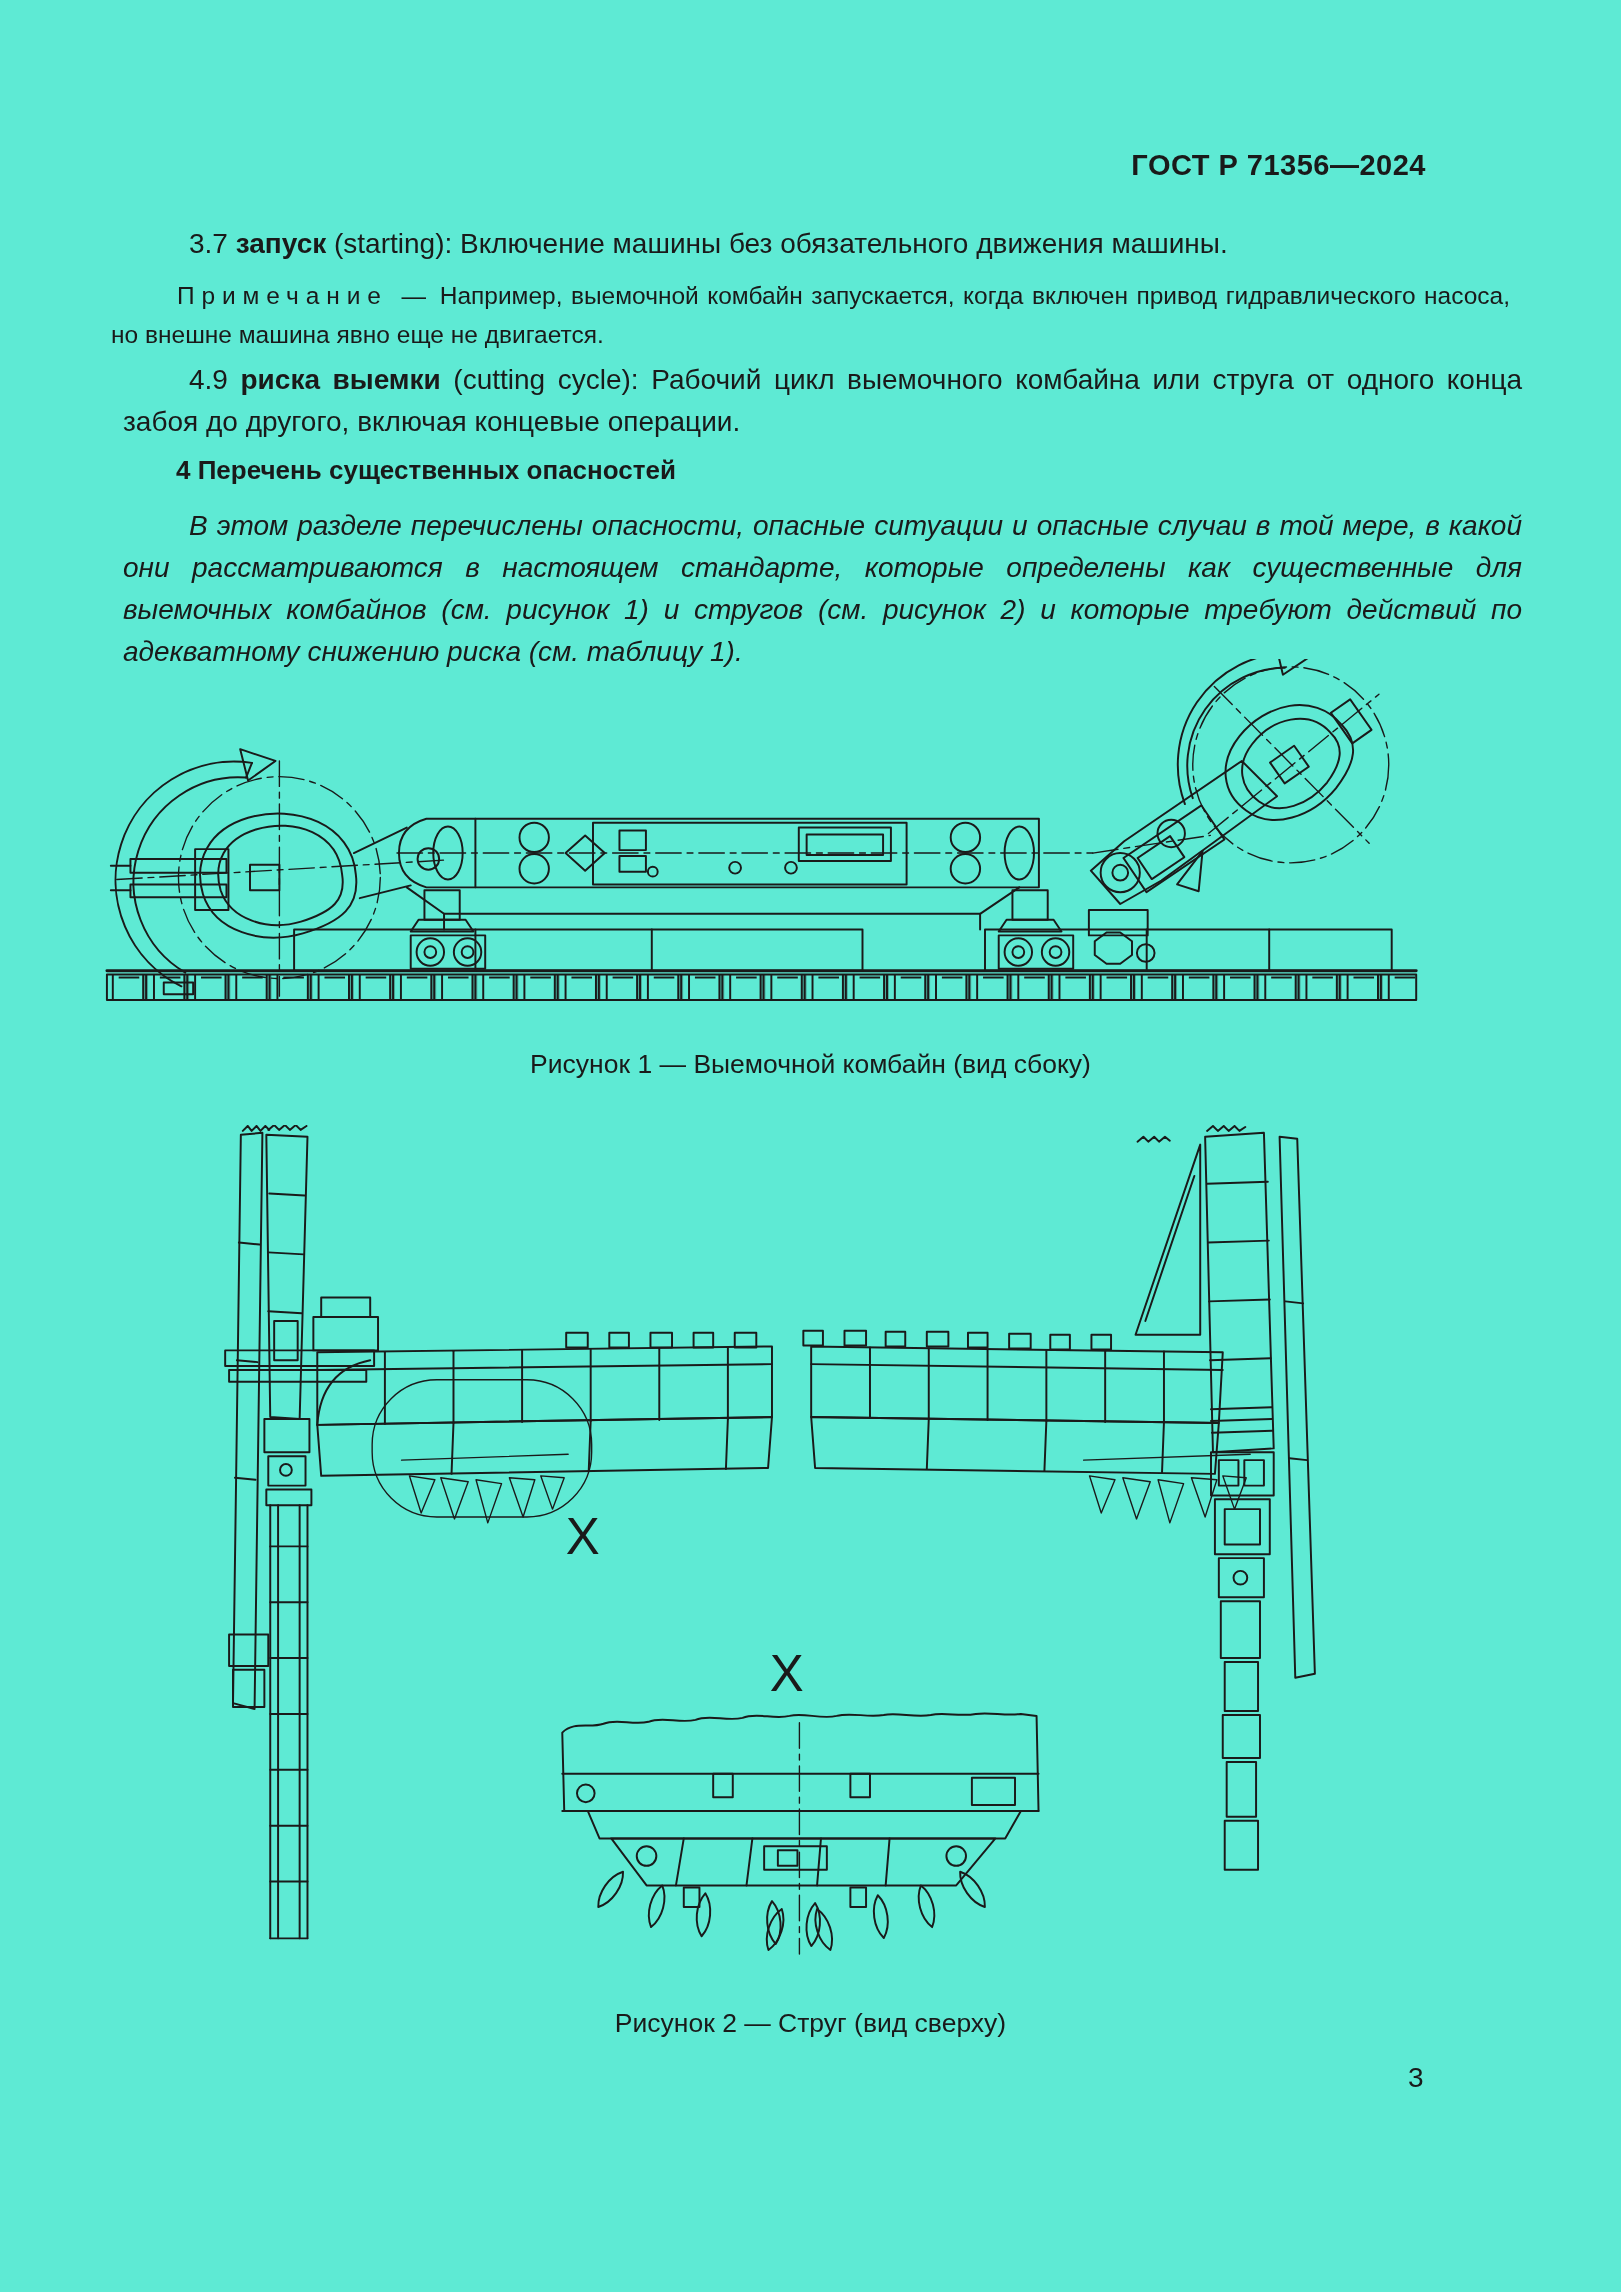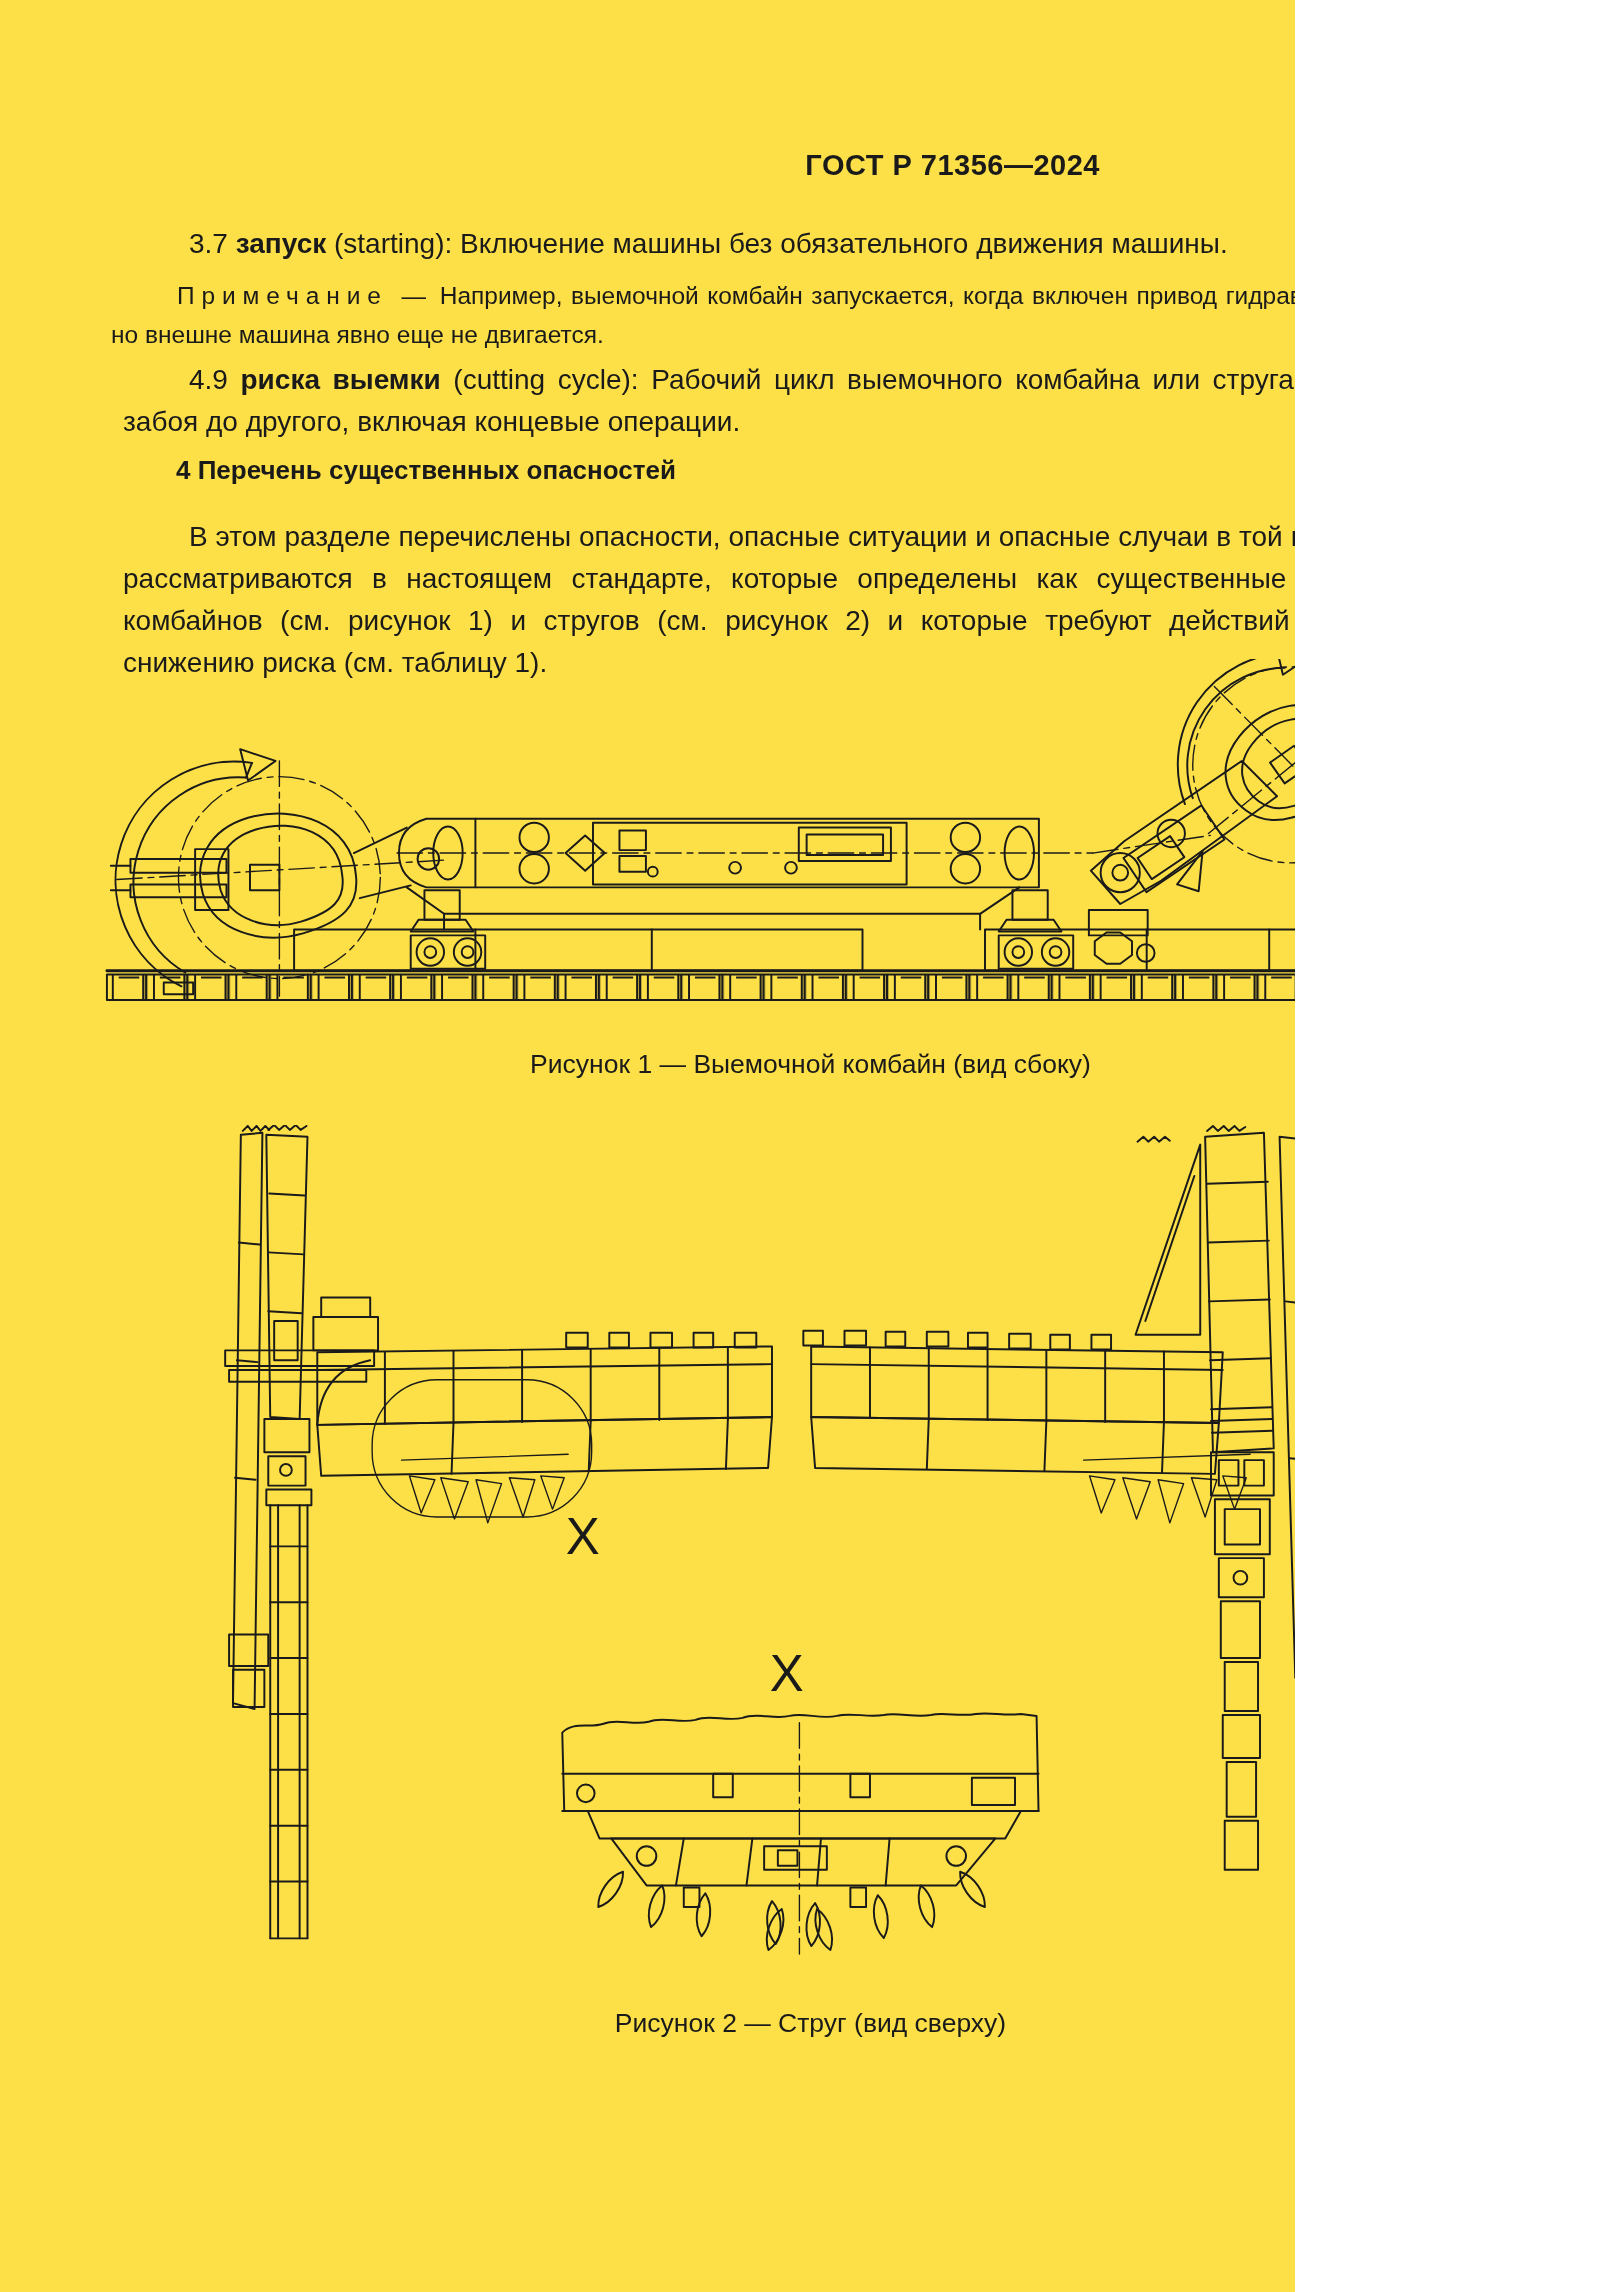--- a/index.html
+++ b/index.html
@@ -1,22 +1,22 @@
 <!DOCTYPE html>
 <html lang="ru"><head>
 <meta charset="utf-8">
 <style>
   * { margin: 0; padding: 0; box-sizing: border-box; }
   html, body { background: #ffffff; }
   body { font-family: "Liberation Sans", "DejaVu Sans", sans-serif; color: #1a1a1a; }
   .page {
     position: relative;
-    width: 1295px;
+    width: 1621px;
     height: 2293px;
-    background: #fde047;
+    background: #5eead4;
     overflow: hidden;
   }
   .abs { position: absolute; }
   .doc-header {
     top: 149px; right: 195px;
     font-size: 29px; font-weight: bold; letter-spacing: 0.5px;
   }
   .content { left: 111px; width: 1399px; }
   .para {
     font-size: 28px; line-height: 42px; text-align: justify;
@@ -52,21 +52,21 @@
   <div class="abs doc-header">ГОСТ Р 71356—2024</div>
 
   <p class="abs content para indent" style="top:223px;"><span>3.7</span> <span class="bold">запуск</span><span> (starting): Включение машины без обязательного движения машины.</span></p>
 
   <p class="abs content note" style="top:276px;"><span class="note-label">Примечание</span><span class="note-dash">—</span><span>Например, выемочной комбайн запускается, когда включен привод гидравлического насоса, но внешне машина явно еще не двигается.</span></p>
 
   <p class="abs content para indent" style="top:359px;"><span>4.9</span> <span class="bold">риска выемки</span><span> (cutting cycle): Рабочий цикл выемочного комбайна или струга от одного конца забоя до другого, включая концевые операции.</span></p>
 
   <h2 class="abs heading" style="top:451px; left:176px;">4 Перечень существенных опасностей</h2>
 
-  <p class="abs content para indent" style="top:516px;">В этом разделе перечислены опасности, опасные ситуации и опасные случаи в той мере, в какой они рассматриваются в настоящем стандарте, которые определены как существенные для выемочных комбайнов (см. рисунок 1) и стругов (см. рисунок 2) и которые требуют действий по адекватному снижению риска (см. таблицу 1).</p>
+  <p class="abs content para indent" style="top:505px;font-style:italic;">В этом разделе перечислены опасности, опасные ситуации и опасные случаи в той мере, в какой они рассматриваются в настоящем стандарте, которые определены как существенные для выемочных комбайнов (см. рисунок 1) и стругов (см. рисунок 2) и которые требуют действий по адекватному снижению риска (см. таблицу 1).</p>
 
   <figure class="abs" style="top:659px; left:103px;">
     <svg width="1323" height="345" viewBox="0 0 1350 352">
       <defs>
         <pattern id="gnd" width="42" height="26" patternUnits="userSpaceOnUse">
           <line x1="2" y1="0" x2="2" y2="26" stroke="#1a1a1a" stroke-width="2.6"></line>
           <line x1="10" y1="0" x2="10" y2="26" stroke="#1a1a1a" stroke-width="2"></line>
           <line x1="16" y1="13" x2="37" y2="13" stroke="#1a1a1a" stroke-width="2"></line>
           <line x1="41" y1="0" x2="41" y2="26" stroke="#1a1a1a" stroke-width="2"></line>
         </pattern>

